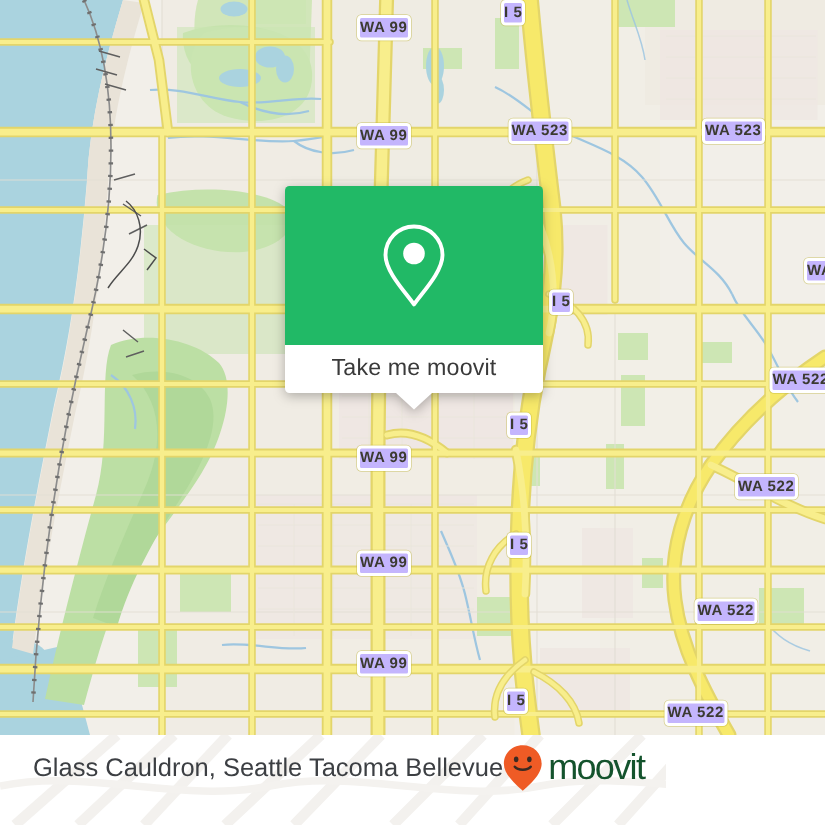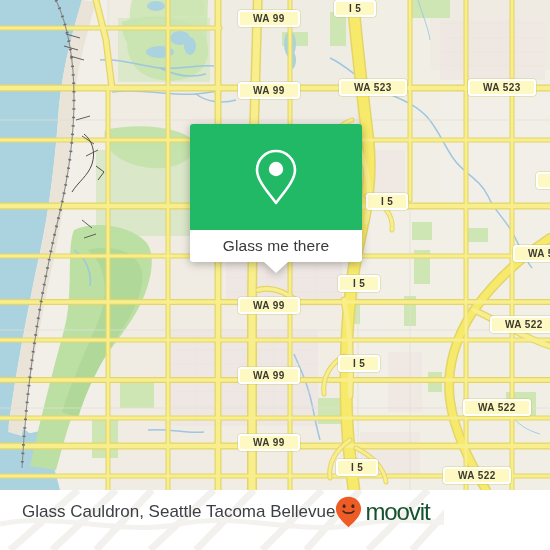--- a/index.html
+++ b/index.html
@@ -39,31 +39,31 @@
     top: 0;
     width: 550px;
     height: 490px;
     display: block;
   }
 
   
   .shield {
     position: absolute;
     box-sizing: border-box;
-    background: #fef9c3;
+    background: #c4b5fd;
     border: 2px solid #ffffff;
     border-radius: 3px;
     color: #3b3a30;
     font-family: "Liberation Sans", sans-serif;
     font-size: 10px;
     font-weight: bold;
     letter-spacing: 0.4px;
     line-height: 13px;
     height: 17px;
-    padding: 0 13px;
+    padding: 0 0;
     text-align: center;
     white-space: nowrap;
     display: flex;
     align-items: center;
     justify-content: center;
     box-shadow: 0 0 0 0.5px rgba(190,180,60,0.5);
   }
 
   
   .attribution {
@@ -444,21 +444,21 @@
 
     <div class="callout">
       <div class="callout-top">
         <svg class="callout-pin" viewBox="0 0 46 58">
           <path d="M23 3 C12.5 3 4 11.5 4 22 C4 33.5 18 47.5 23 55
                    C28 47.5 42 33.5 42 22 C42 11.5 33.5 3 23 3 Z" fill="none" stroke="#ffffff" stroke-width="2.6" stroke-linejoin="round"></path>
           <circle cx="23" cy="21" r="7.2" fill="#ffffff"></circle>
         </svg>
       </div>
       <div class="callout-bottom">
-        <span class="callout-label">Glass me there</span>
+        <span class="callout-label">Take me moovit</span>
         <span class="callout-tail"></span>
       </div>
     </div>
 
   </div>
 
   <div class="footer">
     <svg class="footer-watermark" viewBox="0 0 550 60" preserveAspectRatio="none">
       <g stroke="#f3f1ee" stroke-width="7" fill="none">
         <path d="M10 60 L78 0 M52 60 L116 0 M96 60 L152 0"></path>

